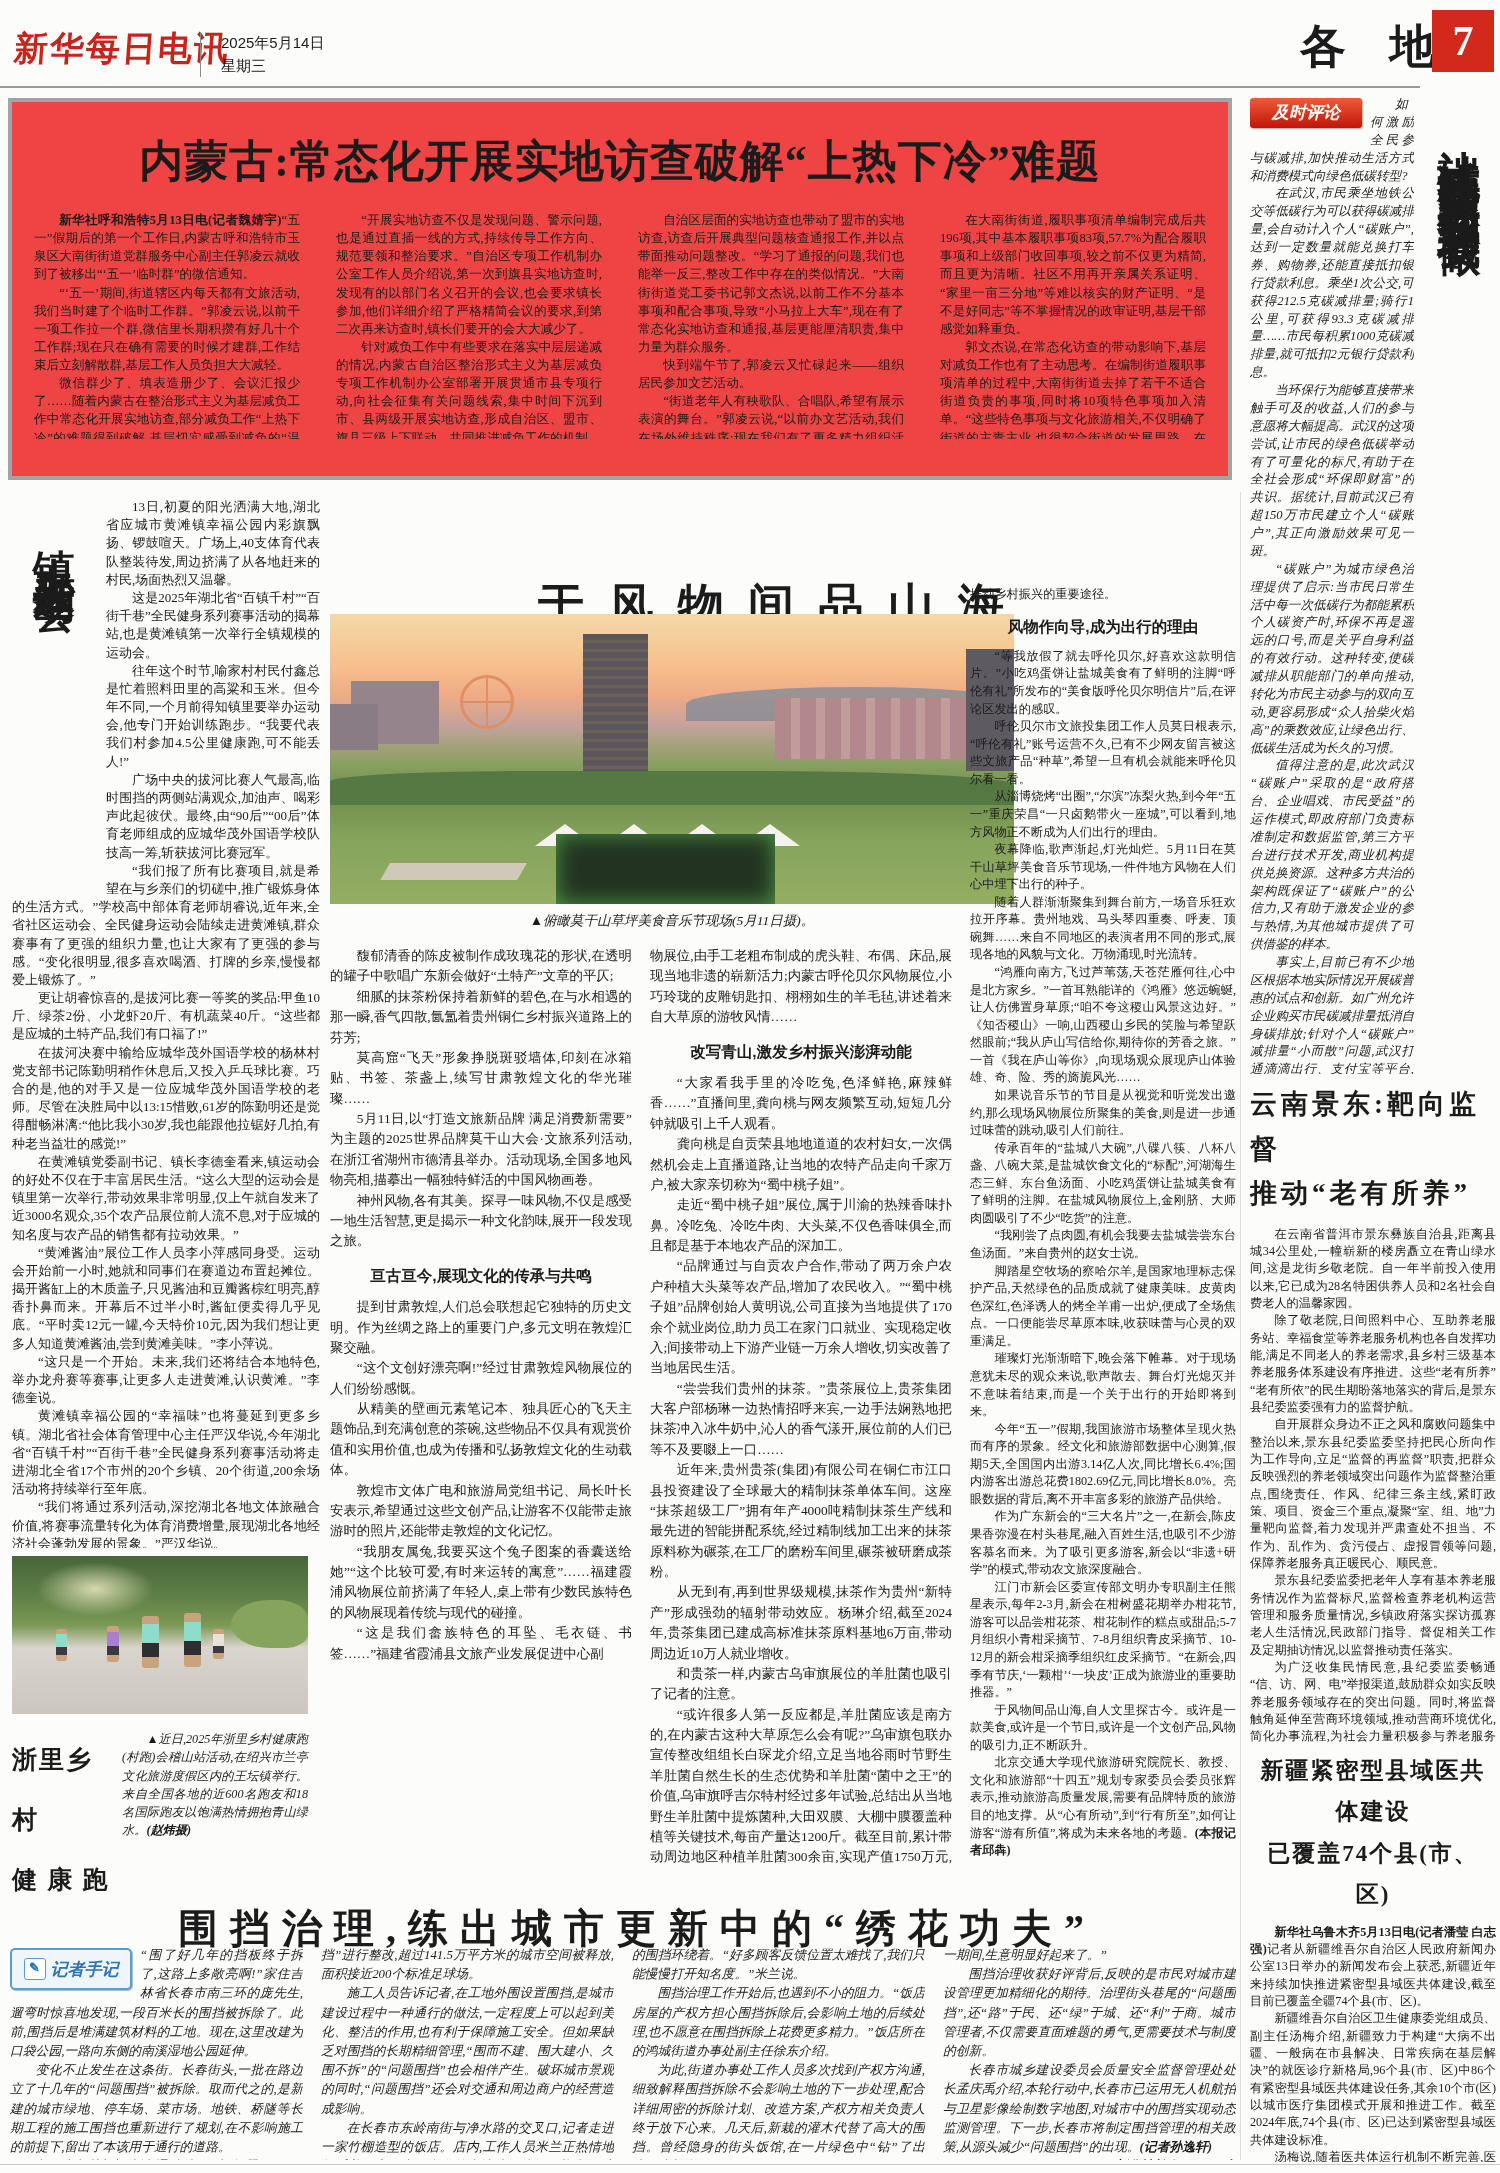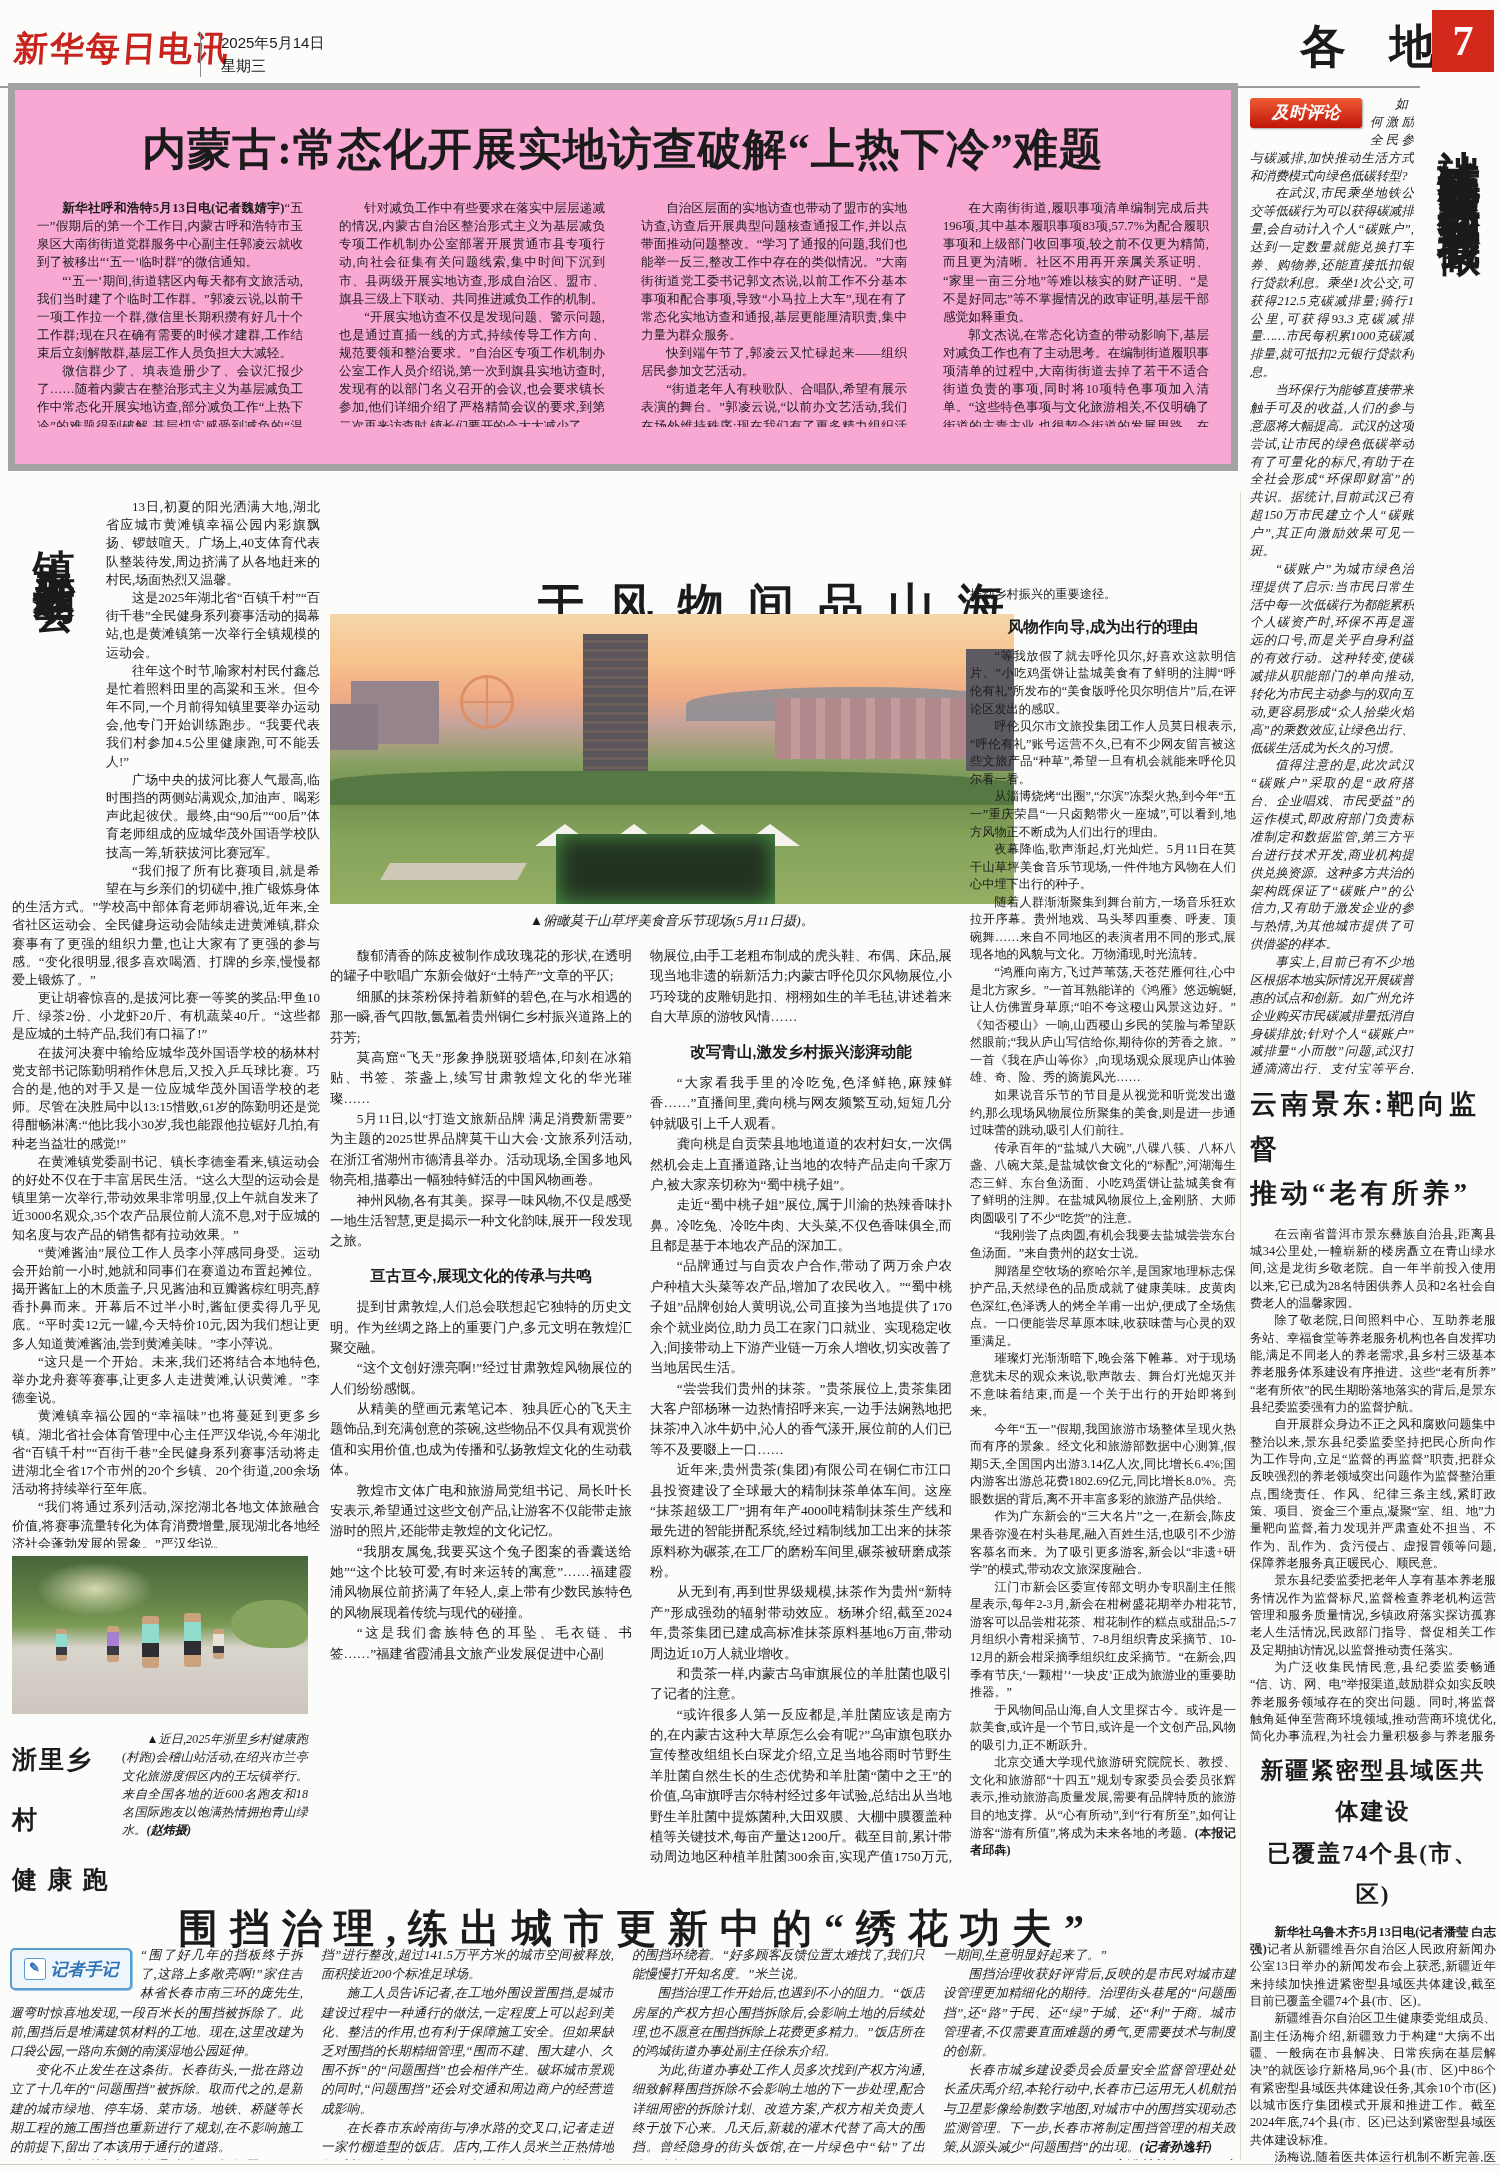--- a/index.html
+++ b/index.html
@@ -15,21 +15,21 @@
            font-size:42px;font-weight:bold;display:flex;align-items:center;justify-content:center;}
   .header-rule{position:absolute;left:0;top:86px;width:1420px;height:2px;background:#9a9a9a;}
   .bottom-rule{position:absolute;left:0;top:2164px;width:1500px;height:1px;background:#c9c9c5;}
   .v-sep{position:absolute;left:1240px;top:492px;width:1px;height:1668px;background:#ddddd8;}
   
   .jt p{margin:0;text-indent:2em;text-align:justify;}
   .jt p.noindent{text-indent:0;}
   .jt p.subhead{font-family:"Liberation Sans",sans-serif;font-weight:bold;text-indent:0;
                 text-align:center;font-size:15.5px;margin:12px 0 10px;}
   
-  .lead-box{position:absolute;left:8px;top:83px;width:1216px;height:374px;border:7px solid #a3a3a3;background:#f9a8d4;}
+  .lead-box{position:absolute;left:8px;top:98px;width:1216px;height:374px;border:4px solid #a3a3a3;background:#ef4444;}
   .lead-headline{margin:30px 10px 0;text-align:center;font-size:44px;font-weight:bold;letter-spacing:1px;}
   .lead-cols{display:flex;gap:36px;padding:20px 22px 0;}
   .lead-cols .lcol{flex:1;font-size:12.6px;line-height:1.44;height:228px;overflow:hidden;}
   
   .commentary{position:absolute;left:1250px;top:96px;width:246px;height:978px;}
   .c-vtitle{position:absolute;right:0;top:20px;height:950px;writing-mode:vertical-rl;text-orientation:upright;
             font-size:43px;font-weight:bold;letter-spacing:5px;line-height:74px;}
   .c-badge{float:left;width:112px;height:30px;margin:2px 8px 4px 0;background:linear-gradient(180deg,#ef5b35,#c01508);
            color:#fff;font:bold italic 17px/30px "Liberation Sans",sans-serif;text-align:center;
            border-radius:3px;box-shadow:1px 1px 2px rgba(0,0,0,.35);}
@@ -121,22 +121,22 @@
 
   <section class="lead-box">
     <h1 class="lead-headline">内蒙古:常态化开展实地访查破解“上热下冷”难题</h1>
     <div class="lead-cols">
       <div class="lcol jt">
           <p><b>新华社呼和浩特5月13日电(记者魏婧宇)</b>“五一”假期后的第一个工作日,内蒙古呼和浩特市玉泉区大南街街道党群服务中心副主任郭凌云就收到了被移出“‘五一’临时群”的微信通知。</p>
           <p>“‘五一’期间,街道辖区内每天都有文旅活动,我们当时建了个临时工作群。”郭凌云说,以前干一项工作拉一个群,微信里长期积攒有好几十个工作群;现在只在确有需要的时候才建群,工作结束后立刻解散群,基层工作人员负担大大减轻。</p>
           <p>微信群少了、填表造册少了、会议汇报少了……随着内蒙古在整治形式主义为基层减负工作中常态化开展实地访查,部分减负工作“上热下冷”的难题得到破解,基层切实感受到减负的“温度”。</p>
         </div>
       <div class="lcol jt">
+          <p>“开展实地访查不仅是发现问题、警示问题,也是通过直插一线的方式,持续传导工作方向、规范要领和整治要求。”自治区专项工作机制办公室工作人员介绍说,第一次到旗县实地访查时,发现有的以部门名义召开的会议,也会要求镇长参加,他们详细介绍了严格精简会议的要求,到第二次再来访查时,镇长们要开的会大大减少了。</p>
           <p>针对减负工作中有些要求在落实中层层递减的情况,内蒙古自治区整治形式主义为基层减负专项工作机制办公室部署开展贯通市县专项行动,向社会征集有关问题线索,集中时间下沉到市、县两级开展实地访查,形成自治区、盟市、旗县三级上下联动、共同推进减负工作的机制。</p>
-          <p>“开展实地访查不仅是发现问题、警示问题,也是通过直插一线的方式,持续传导工作方向、规范要领和整治要求。”自治区专项工作机制办公室工作人员介绍说,第一次到旗县实地访查时,发现有的以部门名义召开的会议,也会要求镇长参加,他们详细介绍了严格精简会议的要求,到第二次再来访查时,镇长们要开的会大大减少了。</p>
         </div>
       <div class="lcol jt">
           <p>自治区层面的实地访查也带动了盟市的实地访查,访查后开展典型问题核查通报工作,并以点带面推动问题整改。“学习了通报的问题,我们也能举一反三,整改工作中存在的类似情况。”大南街街道党工委书记郭文杰说,以前工作不分基本事项和配合事项,导致“小马拉上大车”,现在有了常态化实地访查和通报,基层更能厘清职责,集中力量为群众服务。</p>
           <p>快到端午节了,郭凌云又忙碌起来——组织居民参加文艺活动。</p>
           <p>“街道老年人有秧歌队、合唱队,希望有展示表演的舞台。”郭凌云说,“以前办文艺活动,我们在场外维持秩序;现在我们有了更多精力组织活动,职责事项更清晰,社区居民的热情也大大提升。”</p>
         </div>
       <div class="lcol jt">
           <p>在大南街街道,履职事项清单编制完成后共196项,其中基本履职事项83项,57.7%为配合履职事项和上级部门收回事项,较之前不仅更为精简,而且更为清晰。社区不用再开亲属关系证明、“家里一亩三分地”等难以核实的财产证明、“是不是好同志”等不掌握情况的政审证明,基层干部感觉如释重负。</p>
           <p>郭文杰说,在常态化访查的带动影响下,基层对减负工作也有了主动思考。在编制街道履职事项清单的过程中,大南街街道去掉了若干不适合街道负责的事项,同时将10项特色事项加入清单。“这些特色事项与文化旅游相关,不仅明确了街道的主责主业,也很契合街道的发展思路。在减负的同时,我们也要让工作增效。”郭文杰说。</p>
         </div>

